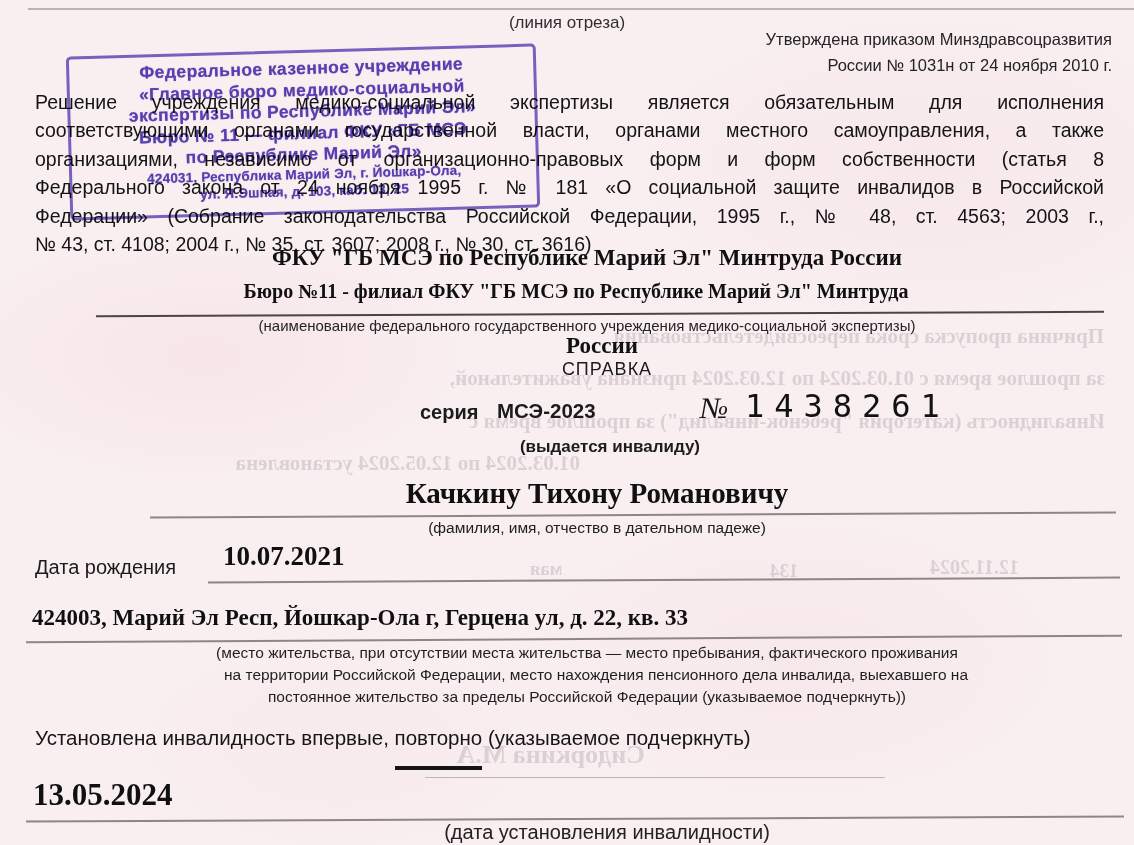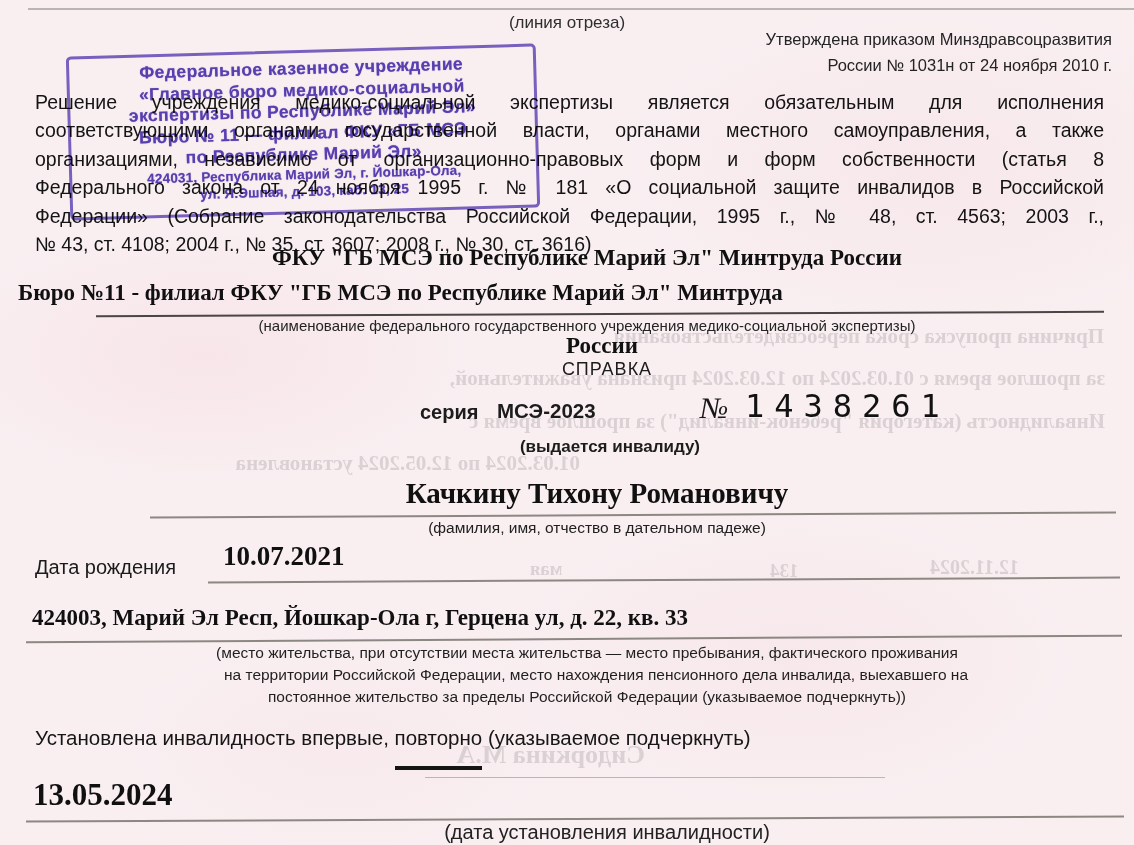--- a/index.html
+++ b/index.html
@@ -35,21 +35,21 @@
   }
   .stamp-line{font-weight:bold;font-size:17.5px;line-height:21.5px;letter-spacing:.4px;}
   .stamp-line.small{font-size:13.5px;line-height:17px;letter-spacing:.2px;}
   
   .legal{top:91px;left:35px;width:1069px;font-size:19.5px;color:#141414;}
   .legal-line{height:28.4px;text-align:justify;text-align-last:justify;white-space:normal;}
   .legal-line.last{text-align:left;text-align-last:left;}
   
   .serifb{font-family:"Liberation Serif",serif;font-weight:bold;color:#101010;}
   .org1{top:245px;left:0;right:0;text-align:center;font-size:23px;padding-left:40px;}
-  .org2{top:280px;left:0;right:0;font-size:23px;padding-left:18px;}
+  .org2{top:280px;left:0;right:0;text-align:center;font-size:20px;padding-left:18px;}
   .org-rule{top:313px;left:96px;right:30px;height:2px;background:#4a4644;transform:rotate(-.25deg);}
   .org-caption{top:317px;left:0;right:0;text-align:center;font-size:15px;color:#242424;padding-left:40px;}
   .org3{top:333px;left:0;right:0;text-align:center;font-size:23px;padding-left:70px;}
   .spravka{top:359px;left:0;right:0;text-align:center;font-size:18px;font-weight:normal;letter-spacing:1px;padding-left:80px;}
   
   .series-label{top:401px;left:420px;font-size:20px;font-weight:bold;}
   .series-value{top:399px;left:497px;font-size:20.5px;font-weight:bold;}
   .num-sign{top:391px;left:700px;font-family:"Liberation Serif",serif;font-style:italic;font-size:30px;color:#181818;}
   .num-digits{top:387px;left:745px;font-family:"DejaVu Sans Mono",monospace;font-size:32px;letter-spacing:10px;color:#121212;}
   .issued-caption{top:437px;left:390px;width:440px;text-align:center;font-size:17px;font-weight:bold;}

